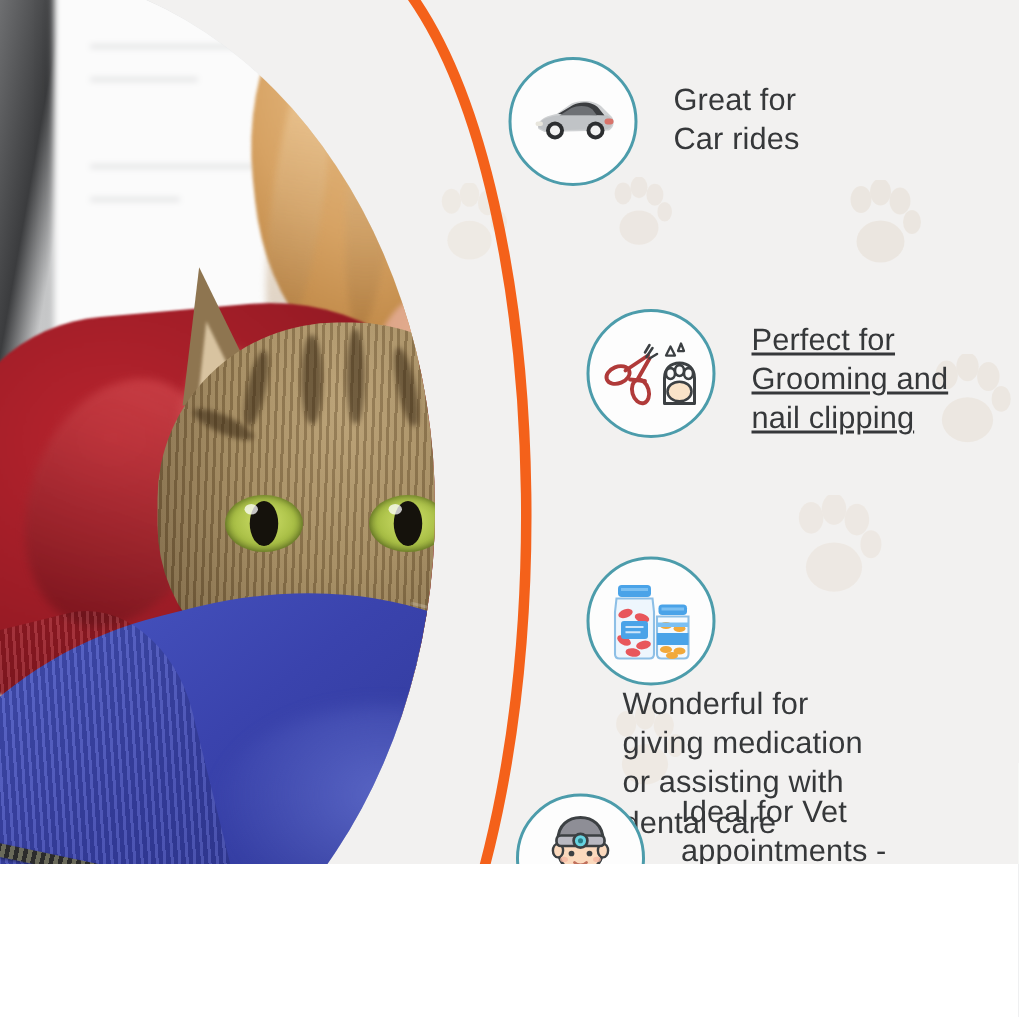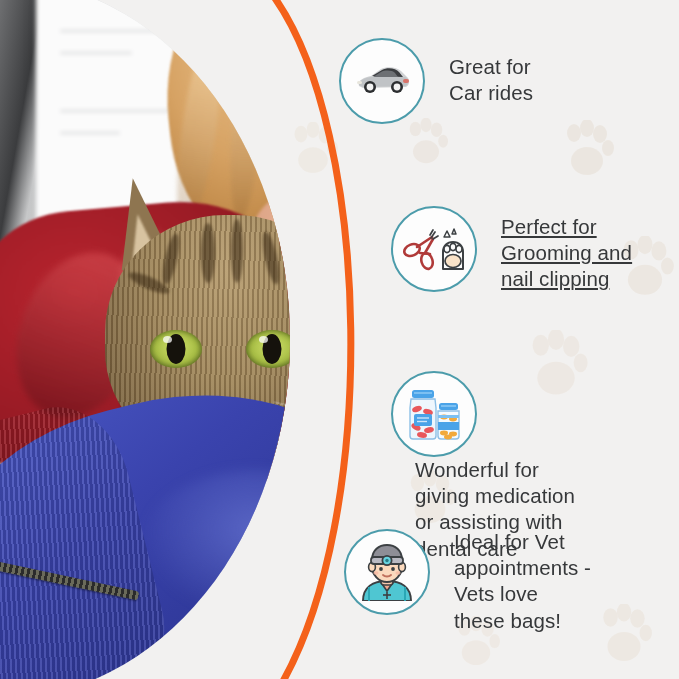--- a/index.html
+++ b/index.html
@@ -3,21 +3,21 @@
 <meta charset="utf-8">
 <style>
   html, body {
     margin: 0;
     padding: 0;
     background: #ffffff;
   }
   #infographic {
     position: relative;
     width: 679px;
-    height: 679px;
+    height: 576px;
     overflow: hidden;
     background: #f2f1f0;
     font-family: "Liberation Sans", sans-serif;
   }
 
   
   .bg-right {
     position: absolute;
     inset: 0;
     background: #f2f1f0;

